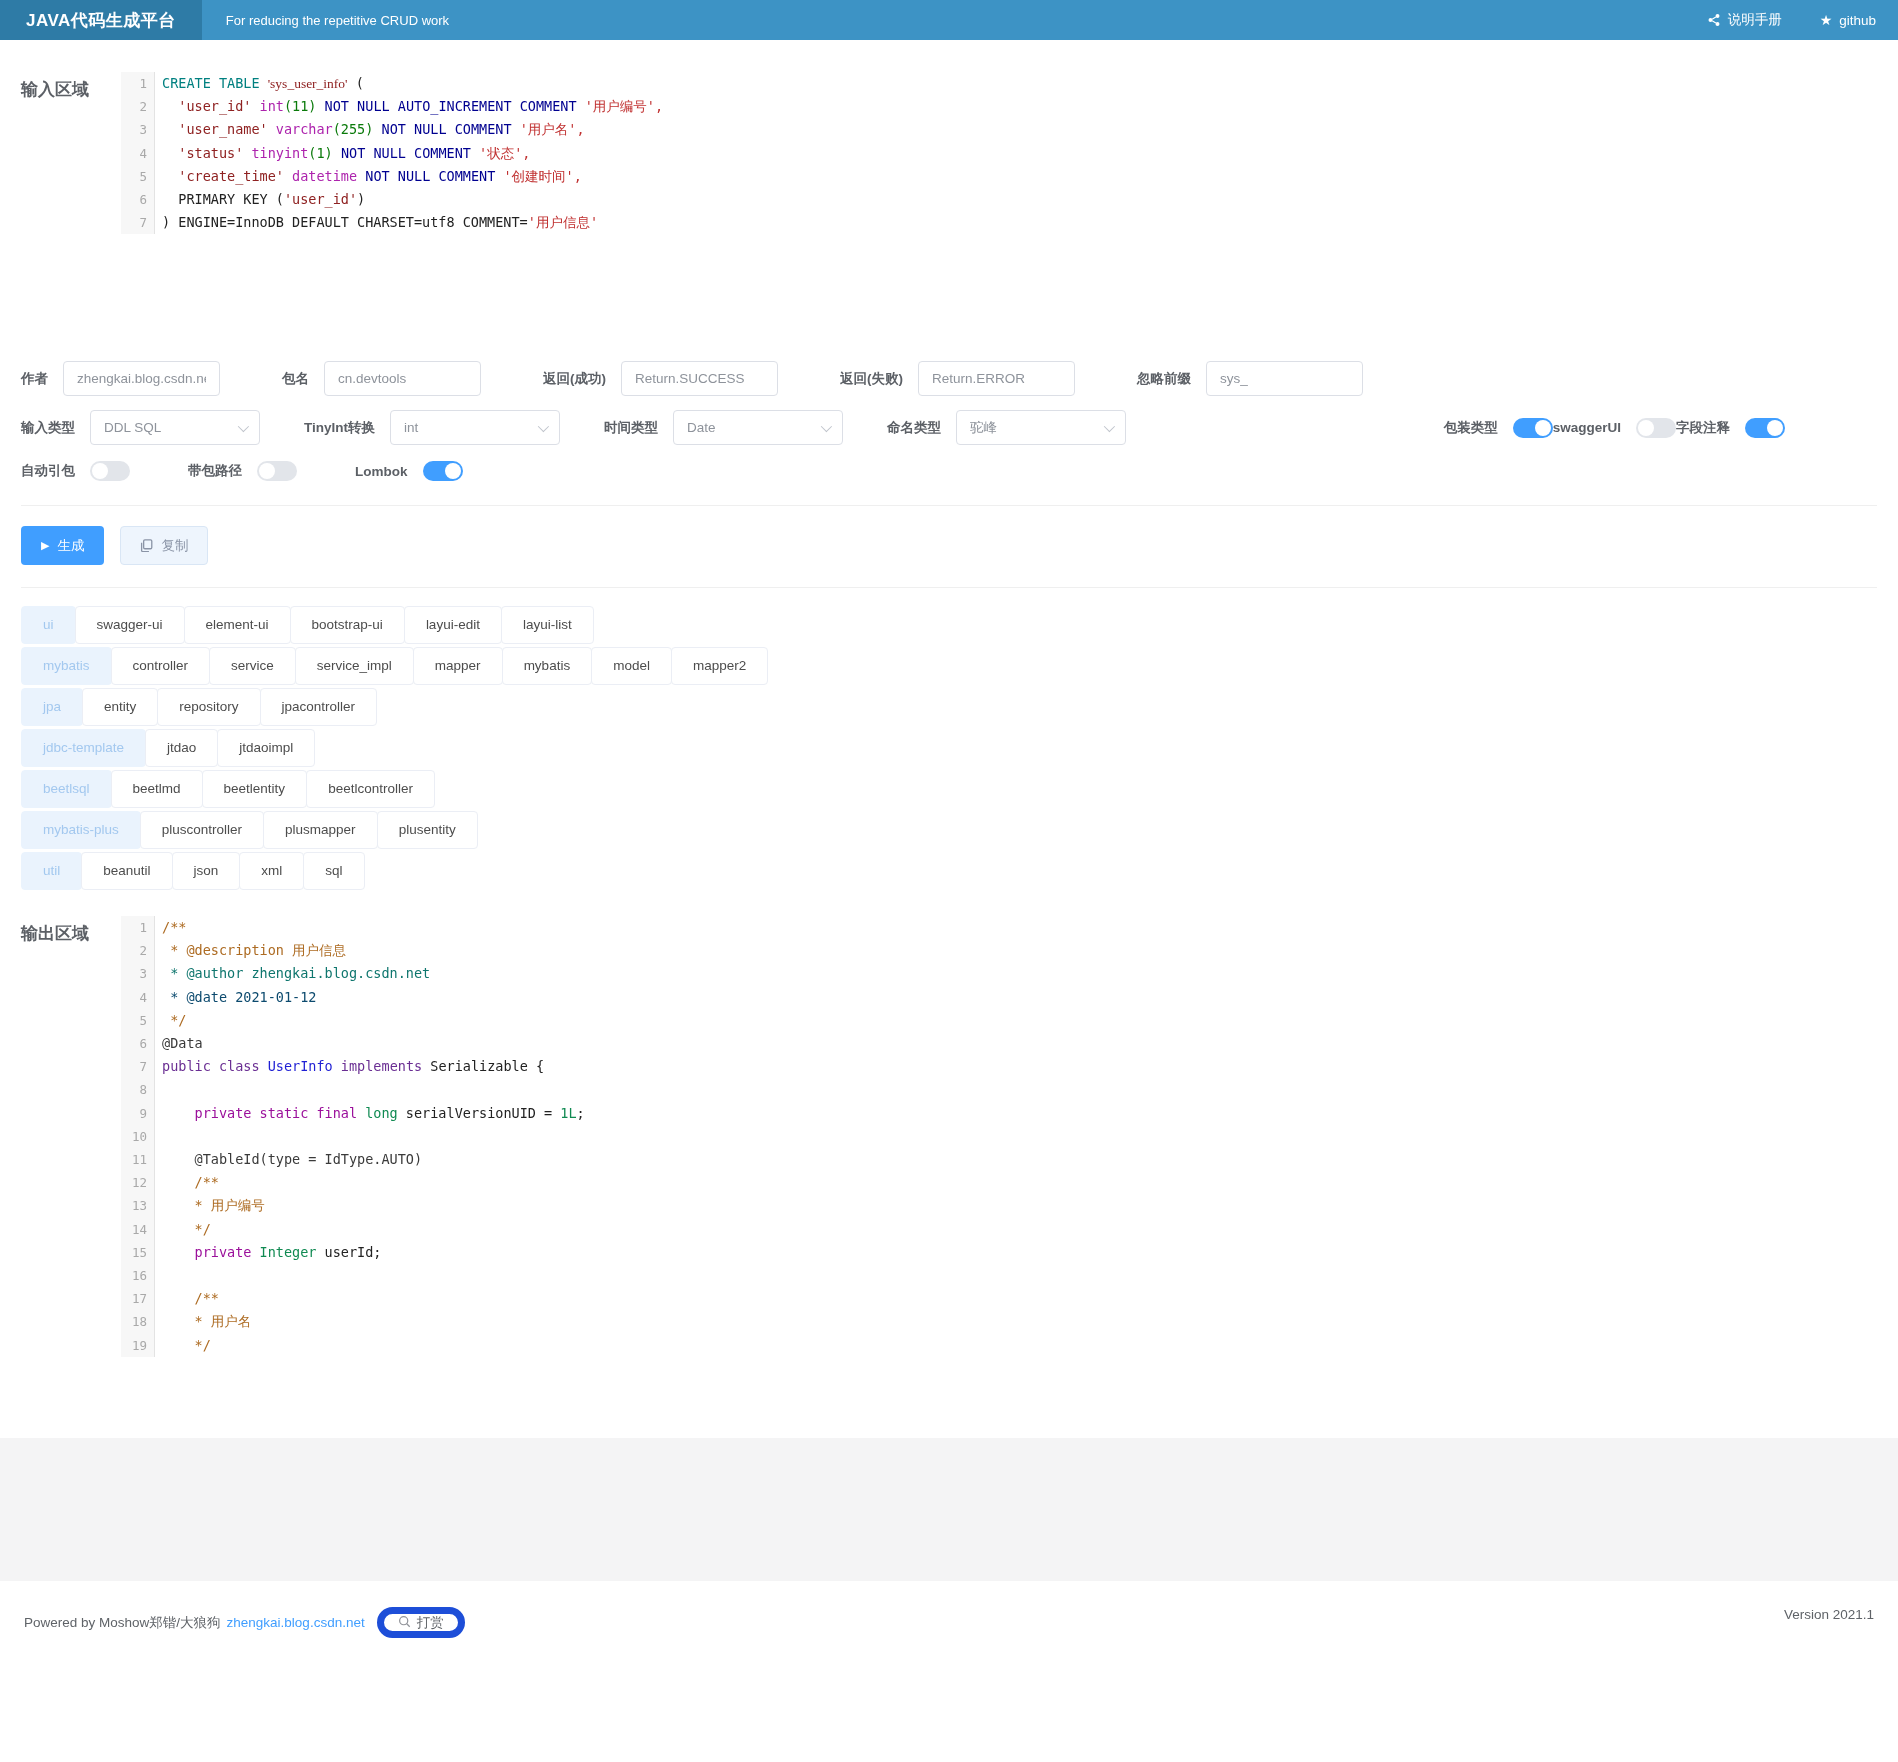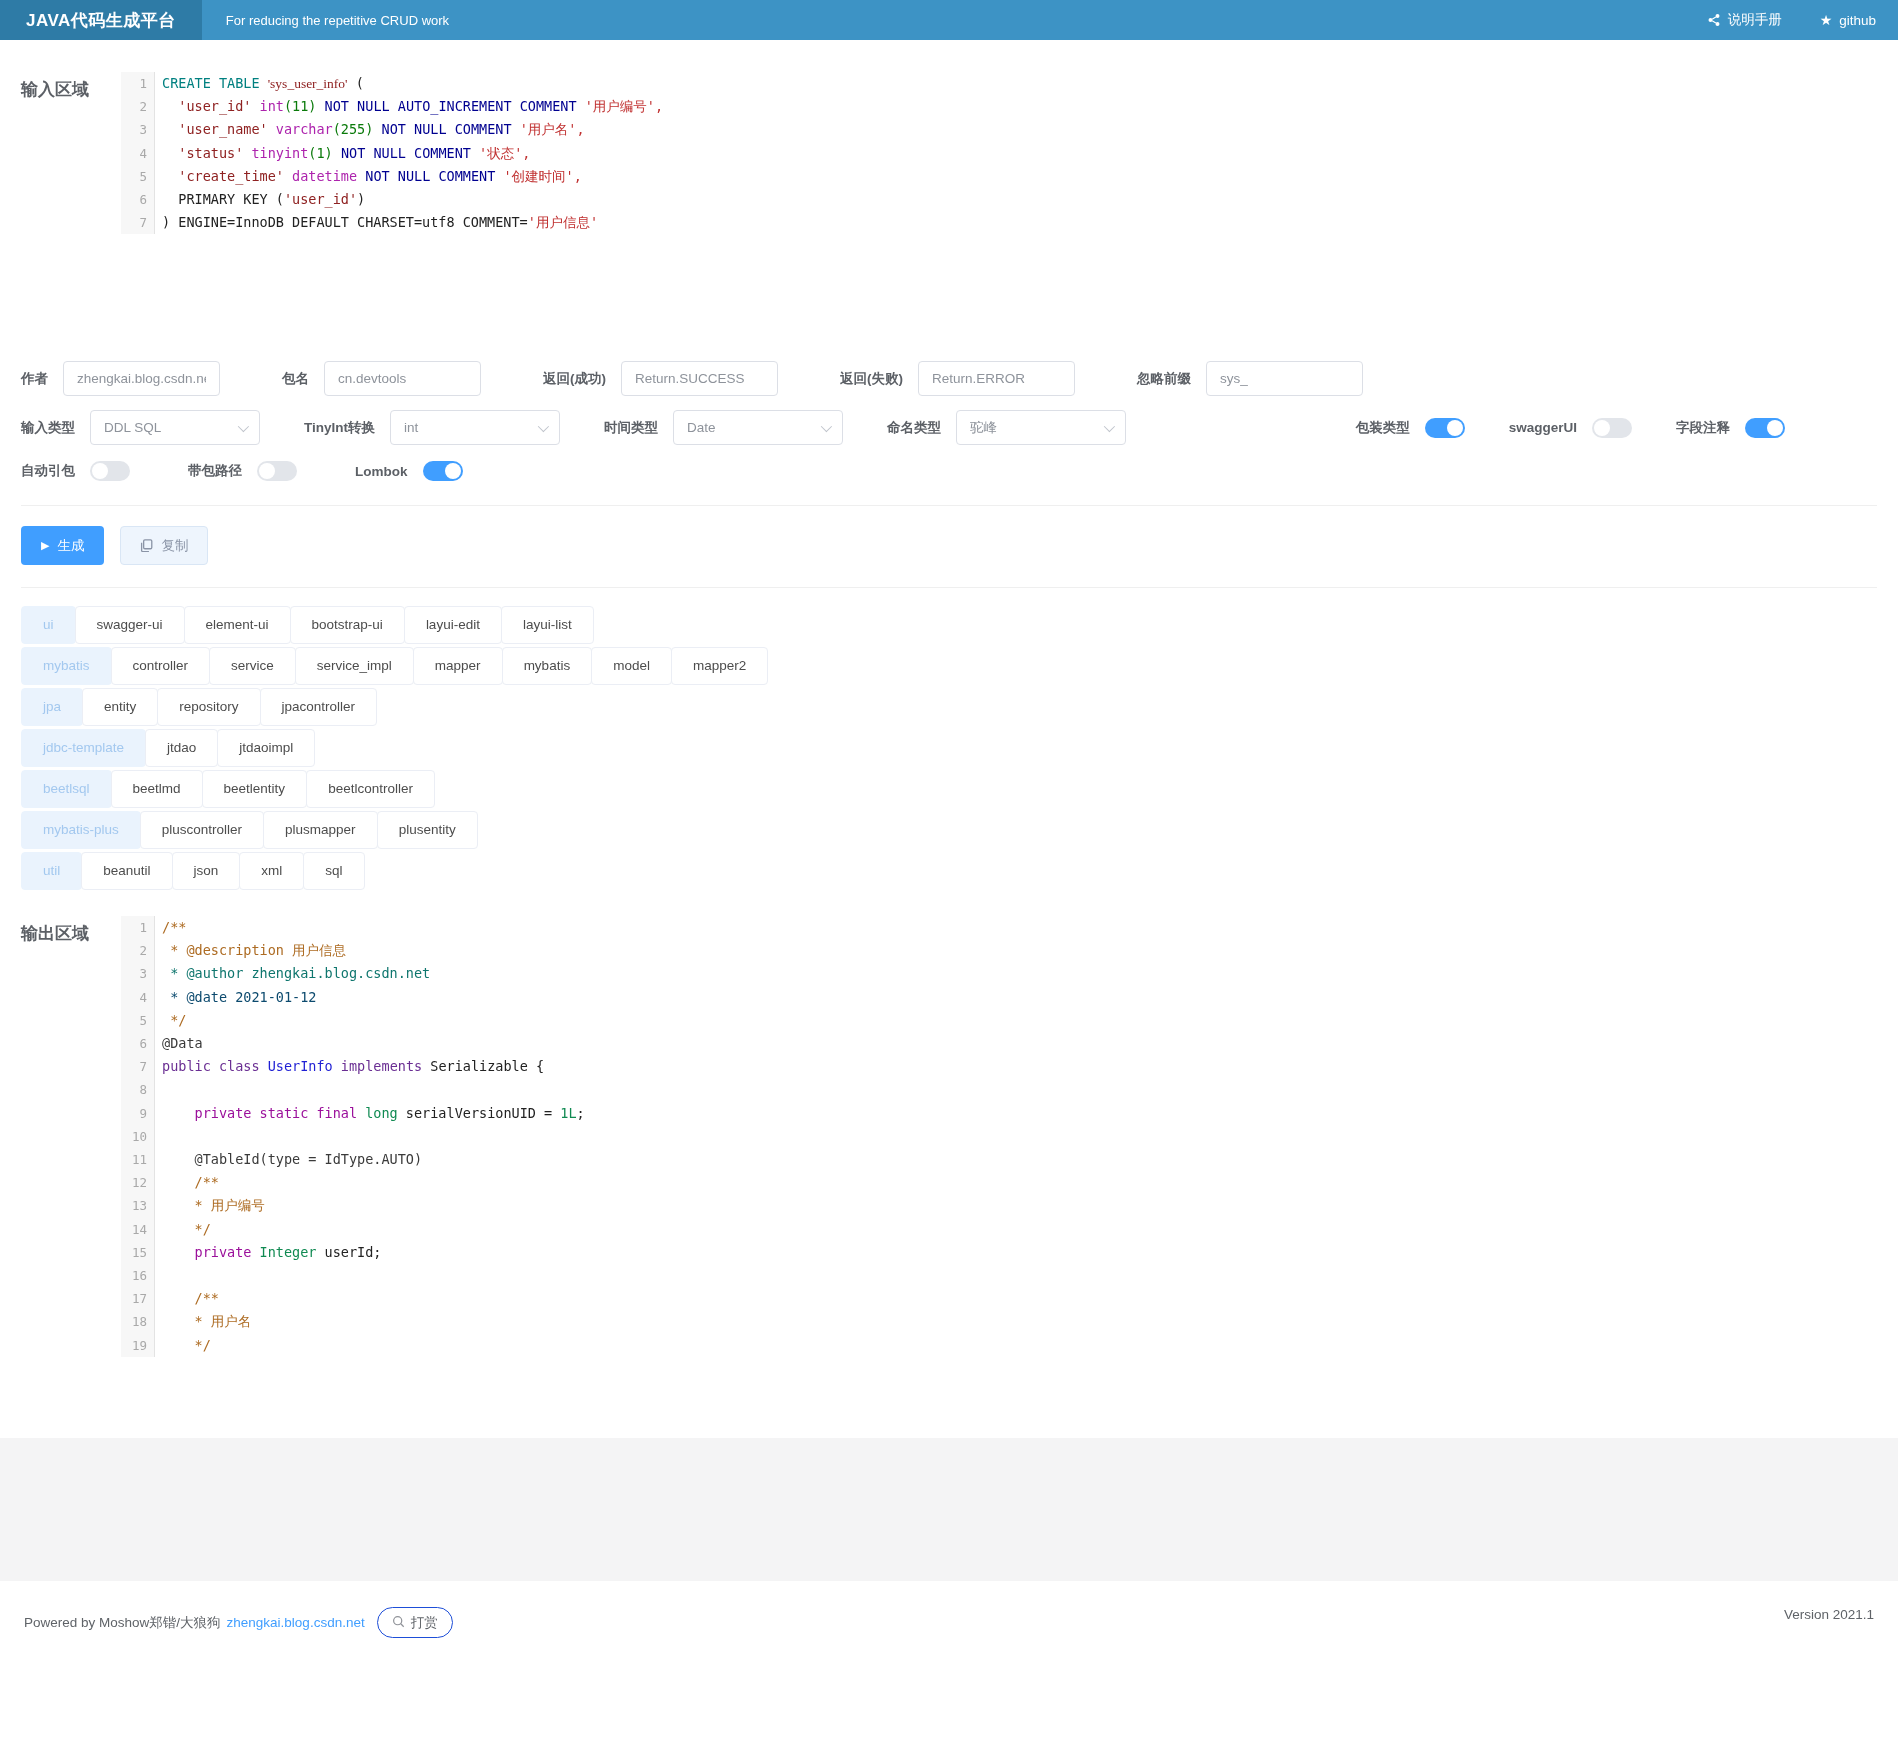--- a/index.html
+++ b/index.html
@@ -32,21 +32,21 @@
   
   .form-row { display:flex; align-items:center; }
   .row1 { margin-top:21px; gap:62px; }
   .row2 { margin-top:14px; gap:44px; }
   .row3 { margin-top:16px; gap:58px; }
   .field { display:flex; align-items:center; gap:15px; }
   .field-label { font-size:13.5px; font-weight:bold; color:#5c6066; white-space:nowrap; }
   .text-input { width:157px; height:35px; border:1px solid #dcdfe6; border-radius:4px; padding:0 13px; font-size:13.5px; color:#8e939b; font-family:"Liberation Sans",sans-serif; outline:none; background:#fff; }
   .select { width:170px; height:35px; border:1px solid #dcdfe6; border-radius:4px; padding:0 13px; font-size:13.5px; color:#8e939b; display:flex; align-items:center; justify-content:space-between; cursor:pointer; background:#fff; }
   .chevron { width:8px; height:8px; border-right:1.5px solid #c0c4cc; border-bottom:1.5px solid #c0c4cc; transform:rotate(45deg) translateY(-2px); }
-  .toggle-right { margin-left:auto; display:flex; align-items:flex-start; gap:44px; padding-right:92px; }
+  .toggle-right { margin-left:auto; display:flex; align-items:flex-start; padding-right:92px; }
   .switch { width:40px; height:20px; border-radius:10px; background:#e2e5ea; position:relative; cursor:pointer; flex:none; }
   .switch::after { content:""; position:absolute; top:2px; left:2px; width:16px; height:16px; border-radius:50%; background:#fff; }
   .switch.on { background:#409eff; }
   .switch.on::after { left:auto; right:2px; }
 
   
   .button-bar { margin-top:24px; border-top:1px solid #efefef; border-bottom:1px solid #efefef; padding:20px 0 22px 0; display:flex; gap:16px; }
   .btn { display:inline-flex; align-items:center; gap:8px; height:39px; padding:0 19px; font-size:13.5px; border-radius:4px; cursor:pointer; border:1px solid transparent; font-family:"Liberation Sans",sans-serif; }
   .btn-primary { background:#409eff; color:#fff; }
   .btn-primary .play { font-size:11px; }
@@ -59,21 +59,21 @@
   .tab { height:38px; line-height:36px; border:1px solid #ebeef5; background:#fff; color:#4d4d4d; font-size:13.5px; padding:0 21px; border-radius:4px; margin-right:-1px; cursor:pointer; white-space:nowrap; }
   .tab.lead { background:#eaf3fd; border-color:#eaf3fd; color:#a3c8ef; }
 
   .output-section { margin-top:26px; }
 
   
   .gray-band { background:#f4f4f5; height:143px; margin-top:2px; }
   .footer { display:flex; align-items:center; padding:26px 24px 30px 24px; font-size:13.5px; color:#5f6368; }
   .footer-left { display:flex; align-items:center; gap:6px; }
   .footer a, .footer .link { color:#409eff; text-decoration:none; cursor:pointer; }
-  .donate-pill { display:inline-flex; align-items:center; gap:6px; border:1px solid #1d4ed8; border-radius:16px; height:31px; padding:0 14px; color:#5f6368; margin-left:6px; cursor:pointer; background:#fff; }
+  .donate-pill { display:inline-flex; align-items:center; gap:6px; border:7px solid #1d4ed8; border-radius:16px; height:31px; padding:0 14px; color:#5f6368; margin-left:6px; cursor:pointer; background:#fff; }
   .version { margin-left:auto; color:#5f6368; align-self:flex-start; }
 </style>
 </head>
 <body>
 
 <div class="header">
   <div class="logo">JAVA代码生成平台</div>
   <div class="tagline">For reducing the repetitive CRUD work</div>
   <div class="header-right">
     <div class="header-link">

